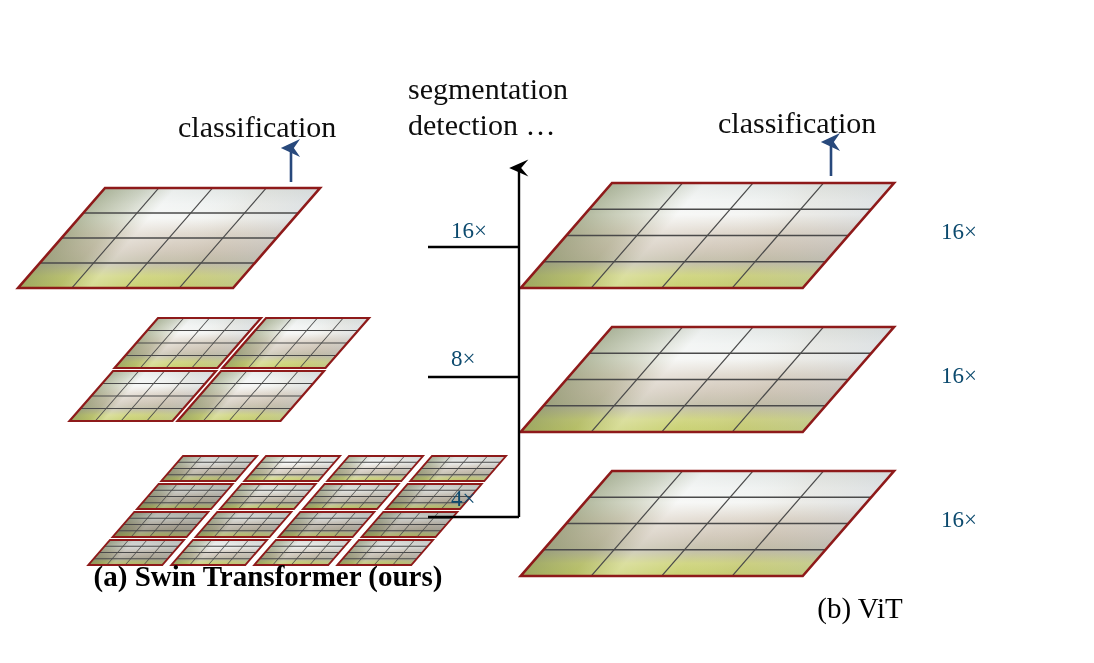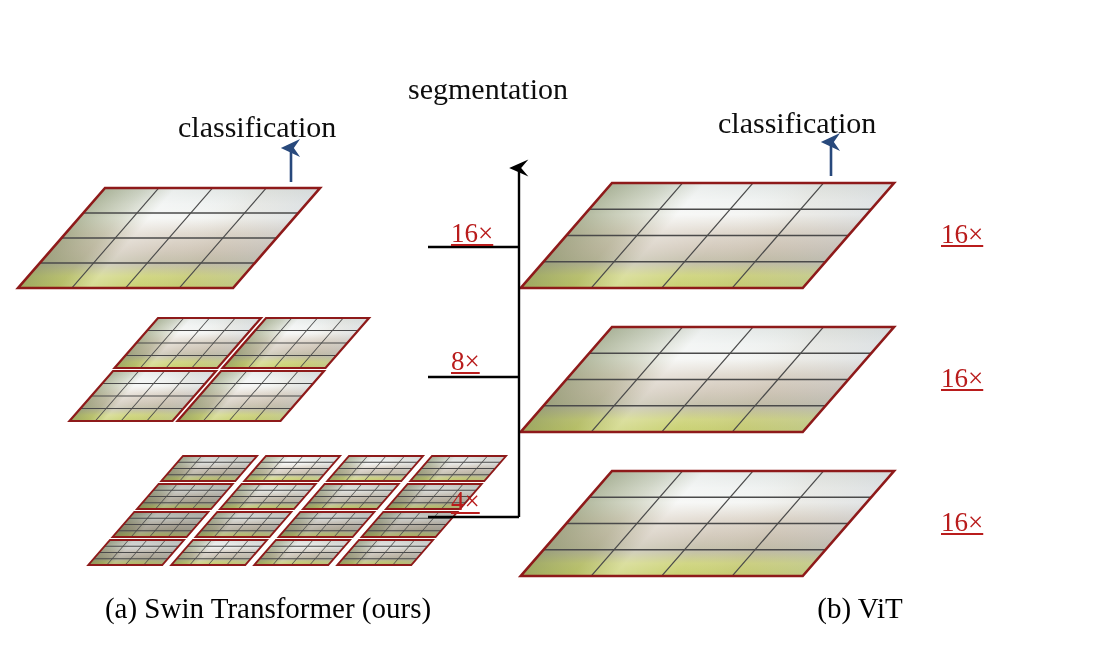--- a/index.html
+++ b/index.html
@@ -9,21 +9,21 @@
     font-family:"Liberation Serif","DejaVu Serif",serif;
     color:#000;
   }
   #figure{position:absolute;left:0;top:0;width:1094px;height:663px;}
   .lbl{position:absolute;white-space:nowrap;}
   .task-label{
     font-size:30px;line-height:34px;color:#0d0d0d;
     text-align:left;
   }
   .scale-label{
-    font-size:27px;color:#b91c1c;letter-spacing:0px;text-decoration:underline;
+    font-size:23px;color:#0c4a6e;letter-spacing:0px;
   }
   .caption{
     font-size:29px;color:#000;text-align:center;
   }
   svg{position:absolute;left:0;top:0;}
   .vec{pointer-events:none;}
 </style>
 </head>
 <body>
 
@@ -421,27 +421,28 @@
       <line x1="291" y1="182" x2="291" y2="148" stroke="#28497c" stroke-width="2.6" marker-end="url(#arrowBlue)"></line>
     </g>
     <g>
       <line x1="831" y1="176" x2="831" y2="142" stroke="#28497c" stroke-width="2.6" marker-end="url(#arrowBlue)"></line>
     </g>
   </svg>
 
   <div class="lbl task-label" style="left:178px;top:110px;width:226px;">classification</div>
 
   <div class="lbl task-label" style="left:408px;top:72px;width:232px;">segmentation</div>
+  <div class="lbl task-label" style="left:408px;top:108px;width:232px;">detection …</div>
 
   <div class="lbl task-label" style="left:718px;top:106px;width:226px;">classification</div>
 
   <div class="lbl scale-label" style="left:451px;top:218px;">16×</div>
   <div class="lbl scale-label" style="left:451px;top:346px;">8×</div>
   <div class="lbl scale-label" style="left:451px;top:486px;">4×</div>
 
   <div class="lbl scale-label" style="left:941px;top:219px;">16×</div>
   <div class="lbl scale-label" style="left:941px;top:363px;">16×</div>
   <div class="lbl scale-label" style="left:941px;top:507px;">16×</div>
 
-  <div class="lbl caption" style="left:58px;top:592px;width:420px;">(a) Swin Transformer (ours)</div>
+  <div class="lbl caption" style="left:58px;top:560px;width:420px;font-weight:bold;">(a) Swin Transformer (ours)</div>
   <div class="lbl caption" style="left:730px;top:592px;width:260px;">(b) ViT</div>
 
 </div>
 
 </body></html>

